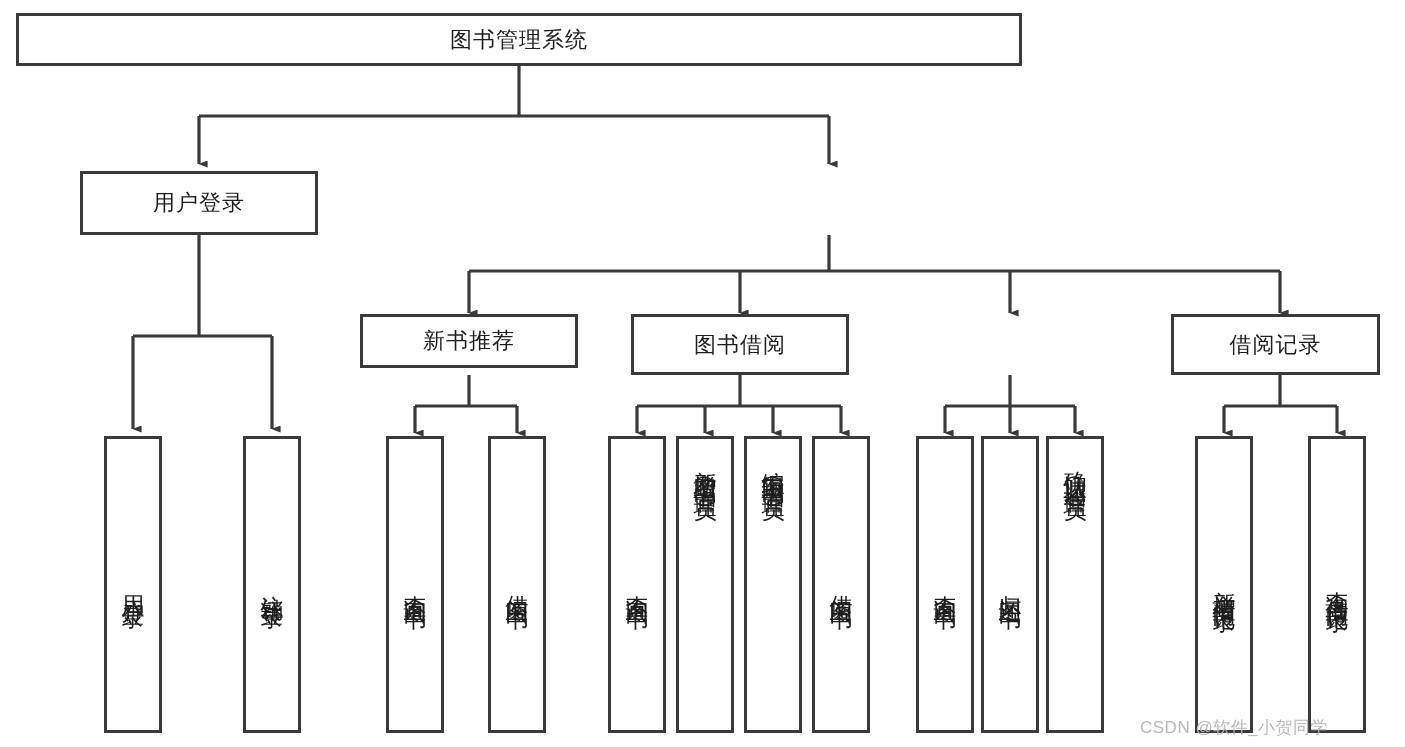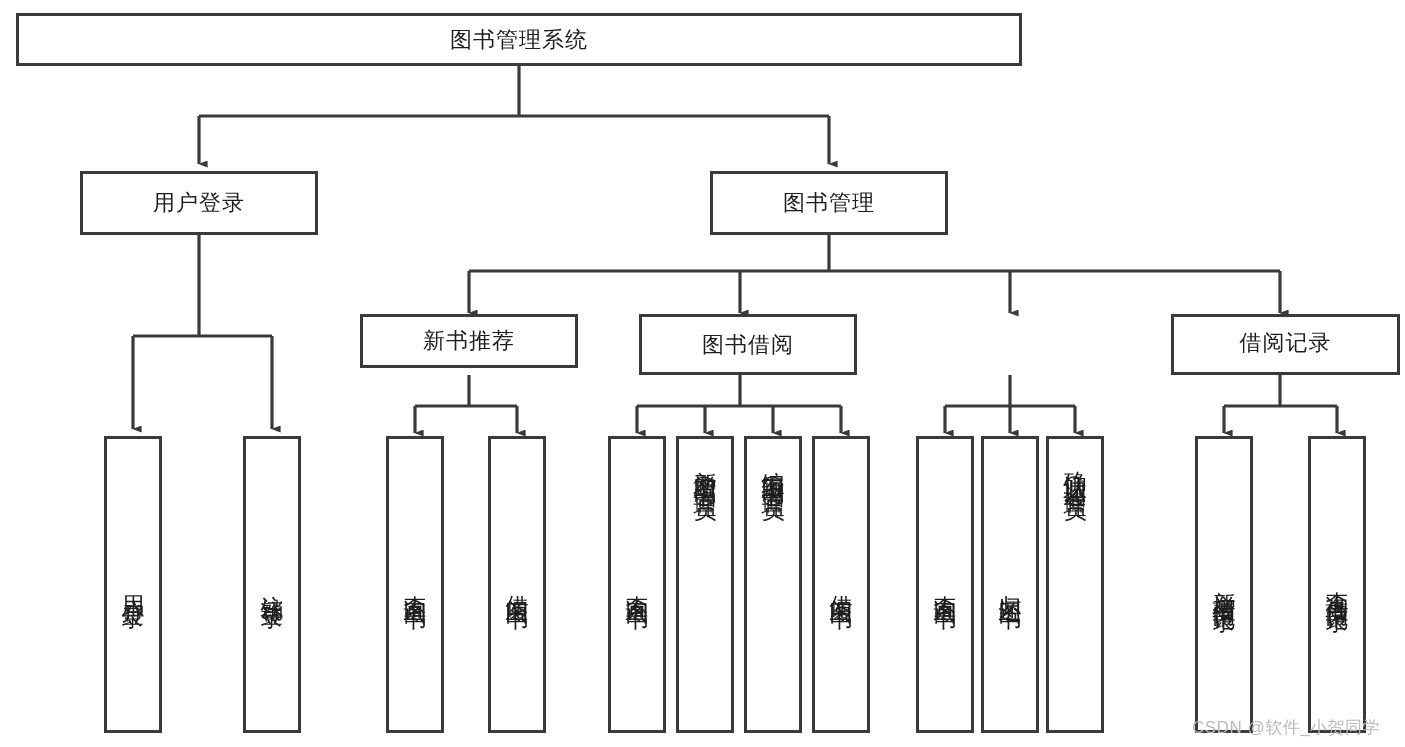--- a/index.html
+++ b/index.html
@@ -128,31 +128,28 @@
     </g>
   </svg>
 
   <div class="node root" style="left:16px; top:13px; width:1006px; height:53px;">
     <span class="node-label">图书管理系统</span>
   </div>
 
   <div class="node" style="left:80px; top:171px; width:238px; height:64px;">
     <span class="node-label">用户登录</span>
   </div>
-  <div class="node" style="left:710px; top:171px; width:238px; height:64px;">
-    <span class="node-label">图书管理</span>
-  </div>
 
   <div class="node" style="left:360px; top:314px; width:218px; height:54px;">
     <span class="node-label">新书推荐</span>
   </div>
-  <div class="node" style="left:631px; top:314px; width:218px; height:61px;margin-left:8px;">
+  <div class="node" style="left:631px; top:314px; width:218px; height:61px;">
     <span class="node-label">图书借阅</span>
   </div>
-  <div class="node" style="left:1171px; top:314px; width:229px; height:61px;font-family:Liberation Mono, monospace;">
+  <div class="node" style="left:1171px; top:314px; width:209px; height:61px;">
     <span class="node-label">借阅记录</span>
   </div>
 
   <div class="node leaf centered" style="left:104px; top:436px; width:58px; height:297px;">
     <span class="node-label">用户登录</span>
   </div>
   <div class="node leaf centered" style="left:243px; top:436px; width:58px; height:297px;">
     <span class="node-label">注销登录</span>
   </div>
 
@@ -186,15 +183,15 @@
     <span class="node-label">确认归还（管理员）</span>
   </div>
 
   <div class="node leaf centered" style="left:1195px; top:436px; width:58px; height:297px;">
     <span class="node-label">新增借阅记录</span>
   </div>
   <div class="node leaf centered" style="left:1308px; top:436px; width:58px; height:297px;">
     <span class="node-label">查询借阅记录</span>
   </div>
 
-  <div class="watermark" style="left:1192px; top:716px;">CSDN @软件_小贺同学</div>
+  <div class="watermark" style="left:1140px; top:716px;">CSDN @软件_小贺同学</div>
 
 </div>
 
 </body></html>

